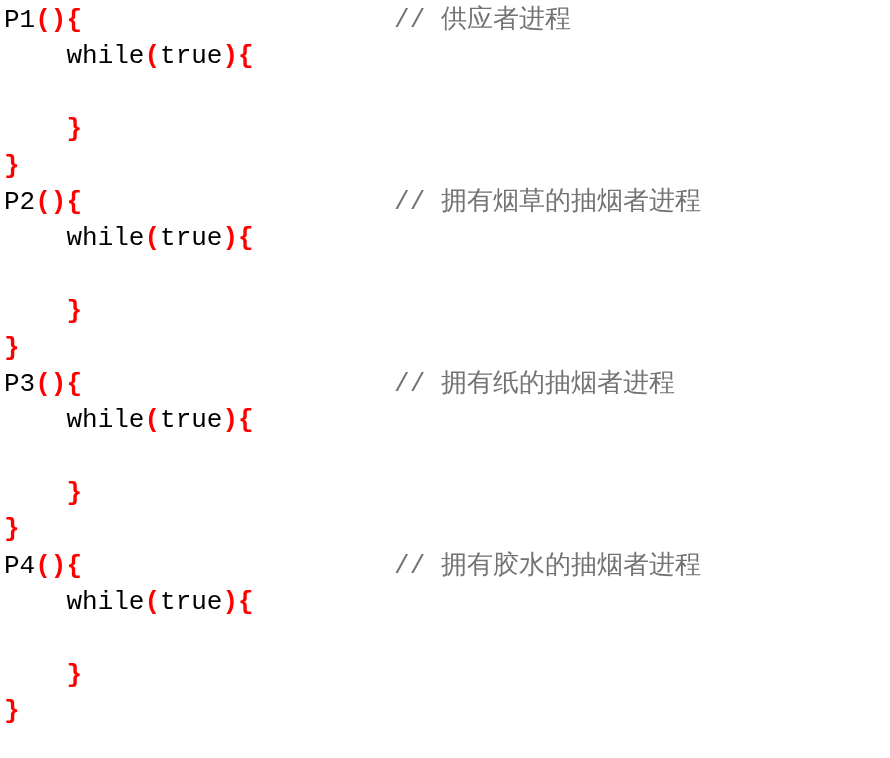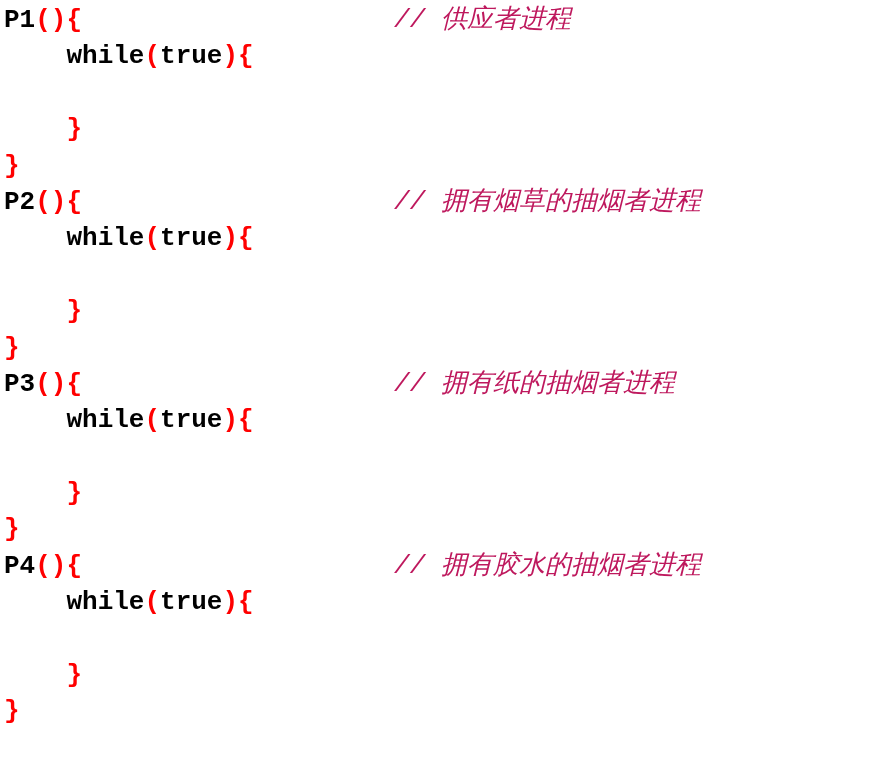--- a/index.html
+++ b/index.html
@@ -18,20 +18,20 @@
     color: #000;
     overflow: hidden;
   }
   .code {
     white-space: pre;
   }
   .line {
     display: block;
     min-height: 1.4em;
   }
-  .tok-black { color: #000000; font-weight: bold; text-align: right; }
+  .tok-black { color: #000000; font-weight: normal; text-align: right; }
   .tok-red   { color: #ff0000; font-weight: bold; }
-  .tok-blue  { color: #be185d; font-style: italic; }
+  .tok-blue  { color: #737373; }
 </style>
 </head>
 <body>
 
 <div class="code" id="code-root"><span class="line"><span class="tok-black">P1</span><span class="tok-red">(){</span><span class="tok-black">                    </span><span class="tok-blue">// 供应者进程</span></span><span class="line"><span class="tok-black">    </span><span class="tok-black">while</span><span class="tok-red">(</span><span class="tok-black">true</span><span class="tok-red">){</span></span><span class="line"><span class="tok-black"> </span></span><span class="line"><span class="tok-black">    </span><span class="tok-red">}</span></span><span class="line"><span class="tok-red">}</span></span><span class="line"><span class="tok-black">P2</span><span class="tok-red">(){</span><span class="tok-black">                    </span><span class="tok-blue">// 拥有烟草的抽烟者进程</span></span><span class="line"><span class="tok-black">    </span><span class="tok-black">while</span><span class="tok-red">(</span><span class="tok-black">true</span><span class="tok-red">){</span></span><span class="line"><span class="tok-black"> </span></span><span class="line"><span class="tok-black">    </span><span class="tok-red">}</span></span><span class="line"><span class="tok-red">}</span></span><span class="line"><span class="tok-black">P3</span><span class="tok-red">(){</span><span class="tok-black">                    </span><span class="tok-blue">// 拥有纸的抽烟者进程</span></span><span class="line"><span class="tok-black">    </span><span class="tok-black">while</span><span class="tok-red">(</span><span class="tok-black">true</span><span class="tok-red">){</span></span><span class="line"><span class="tok-black"> </span></span><span class="line"><span class="tok-black">    </span><span class="tok-red">}</span></span><span class="line"><span class="tok-red">}</span></span><span class="line"><span class="tok-black">P4</span><span class="tok-red">(){</span><span class="tok-black">                    </span><span class="tok-blue">// 拥有胶水的抽烟者进程</span></span><span class="line"><span class="tok-black">    </span><span class="tok-black">while</span><span class="tok-red">(</span><span class="tok-black">true</span><span class="tok-red">){</span></span><span class="line"><span class="tok-black"> </span></span><span class="line"><span class="tok-black">    </span><span class="tok-red">}</span></span><span class="line"><span class="tok-red">}</span></span></div>
 
 </body></html>

